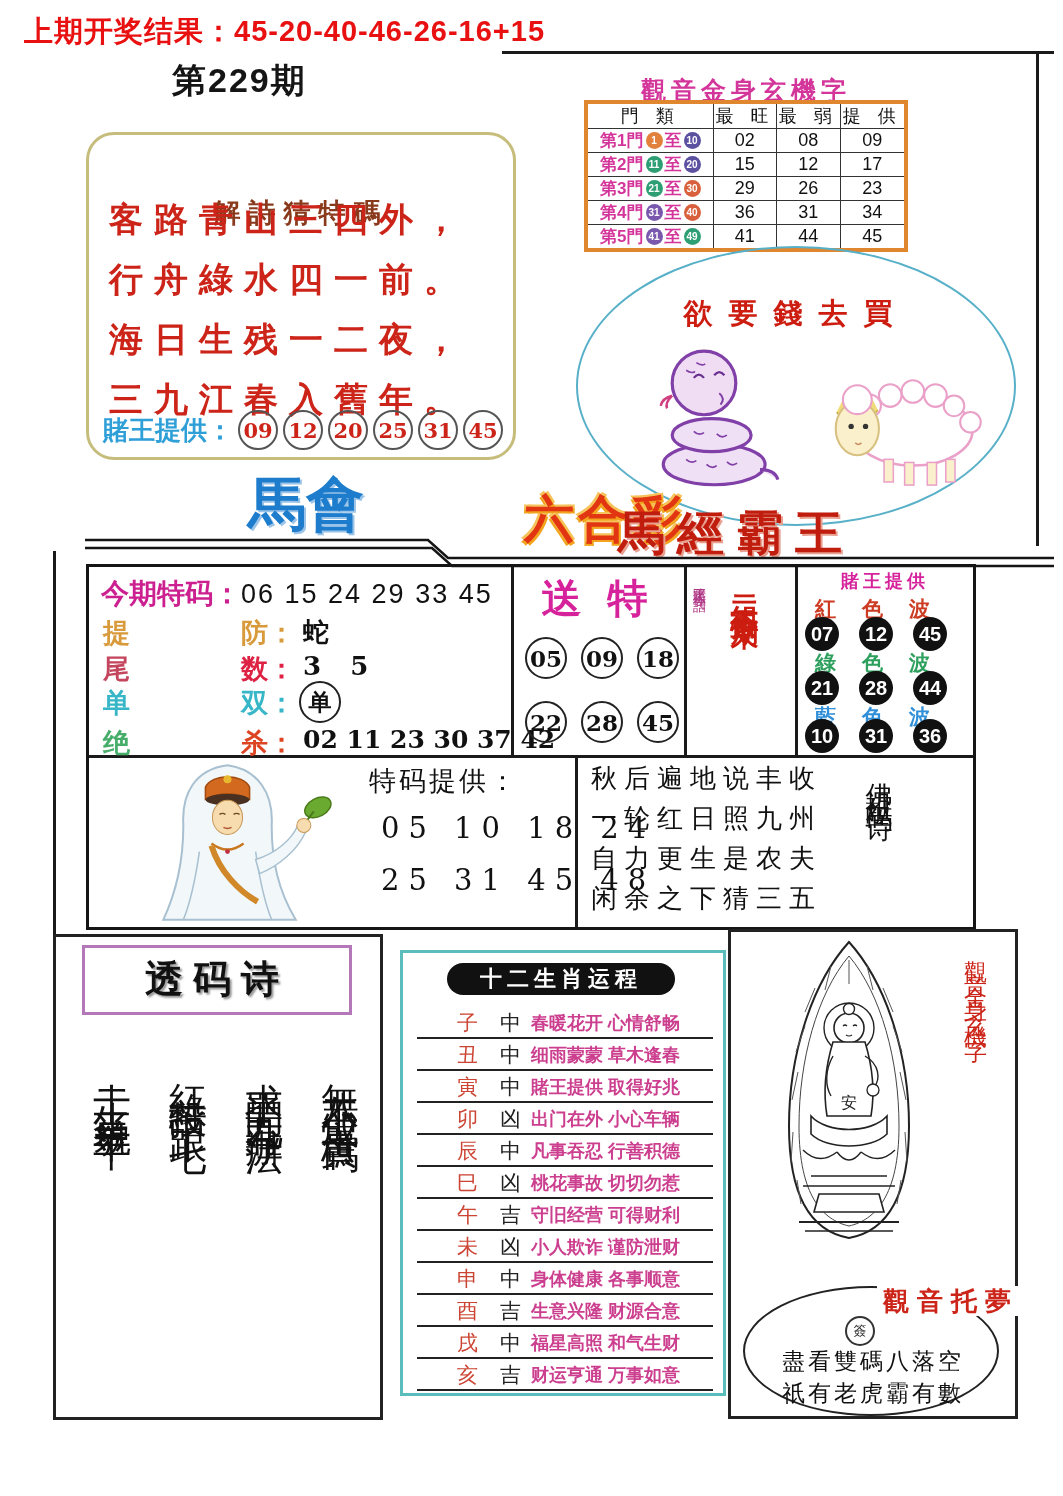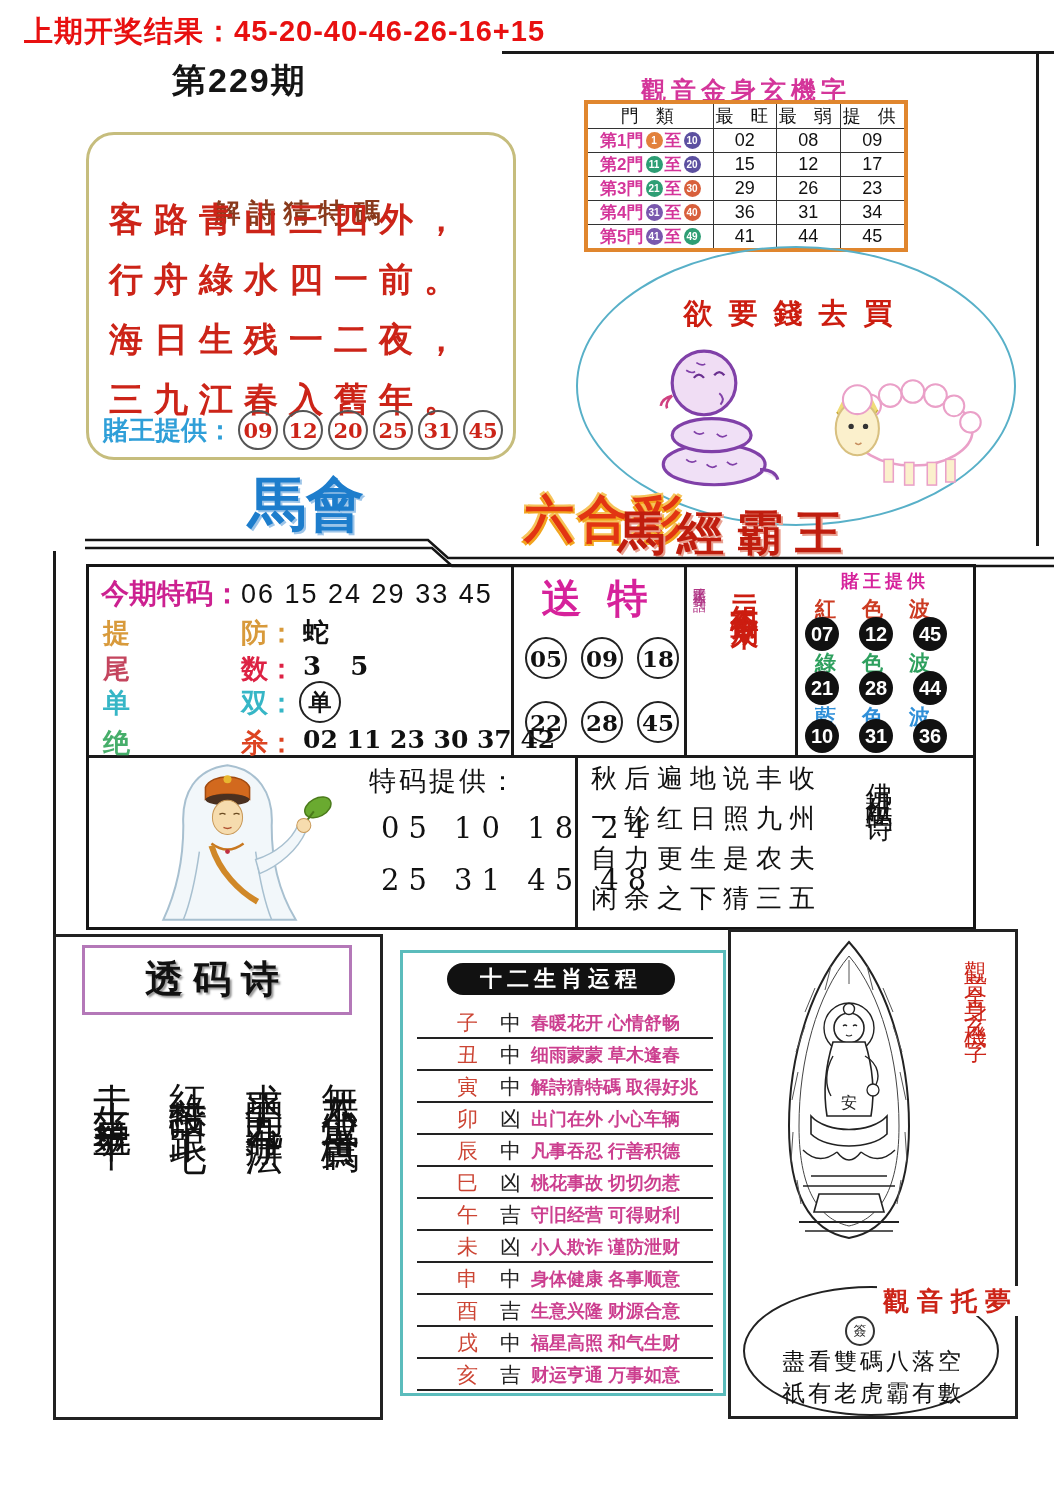--- a/index.html
+++ b/index.html
@@ -328,21 +328,21 @@
         <span class="abs ft">春暖花开 心情舒畅</span>
       </div>
     <div class="abs frow" style="top:84px">
         <span class="abs fz">丑</span>
         <span class="abs fl">中</span>
         <span class="abs ft">细雨蒙蒙 草木逢春</span>
       </div>
     <div class="abs frow" style="top:116px">
         <span class="abs fz">寅</span>
         <span class="abs fl">中</span>
-        <span class="abs ft">解詩猜特碼 取得好兆</span>
+        <span class="abs ft">賭王提供 取得好兆</span>
       </div>
     <div class="abs frow" style="top:148px">
         <span class="abs fz">卯</span>
         <span class="abs fl">凶</span>
         <span class="abs ft">出门在外 小心车辆</span>
       </div>
     <div class="abs frow" style="top:180px">
         <span class="abs fz">辰</span>
         <span class="abs fl">中</span>
         <span class="abs ft">凡事吞忍 行善积德</span>

